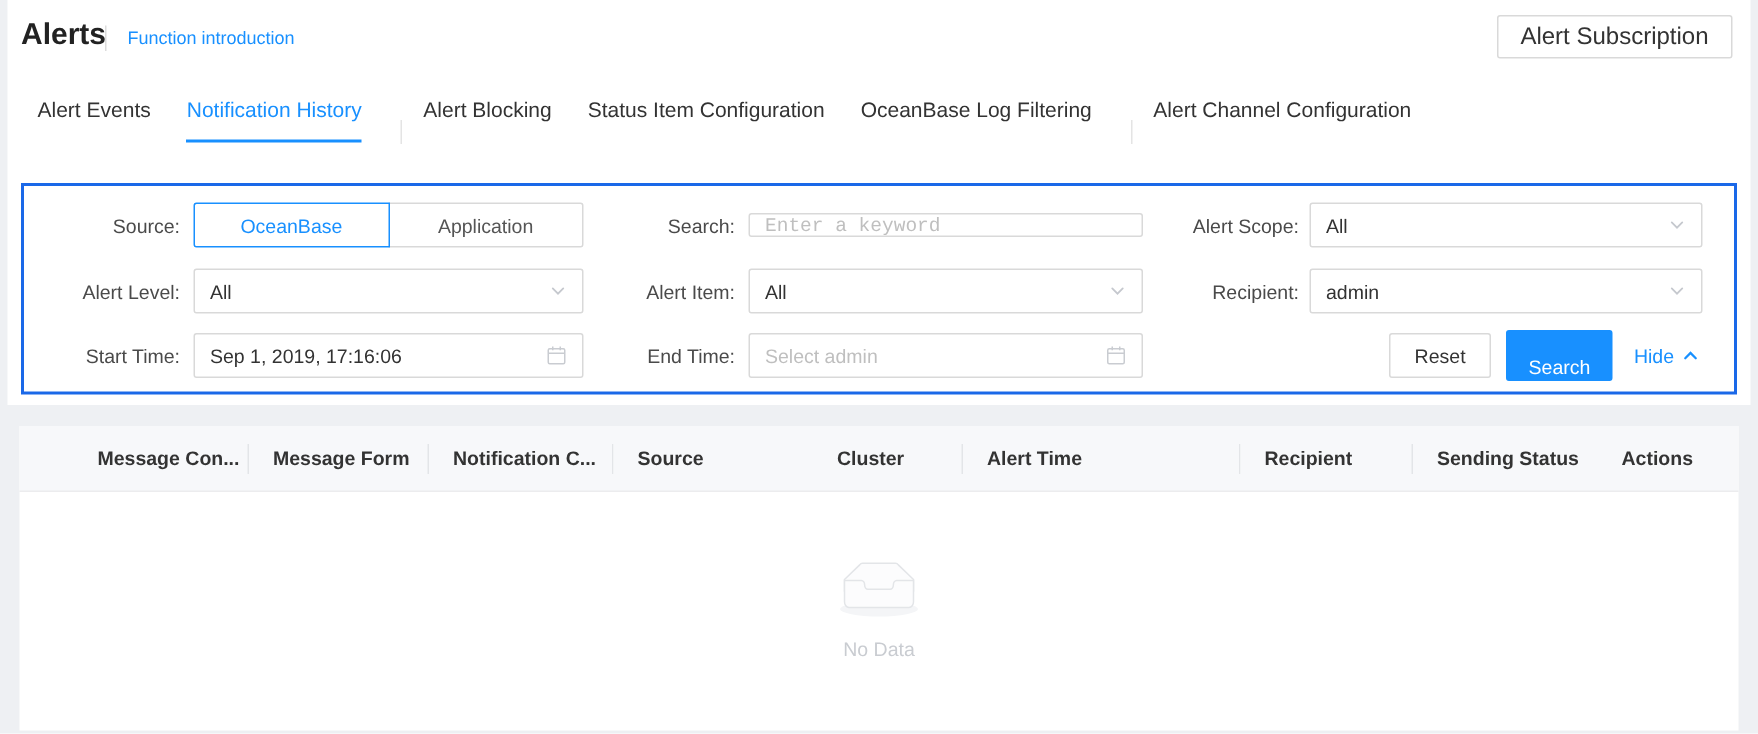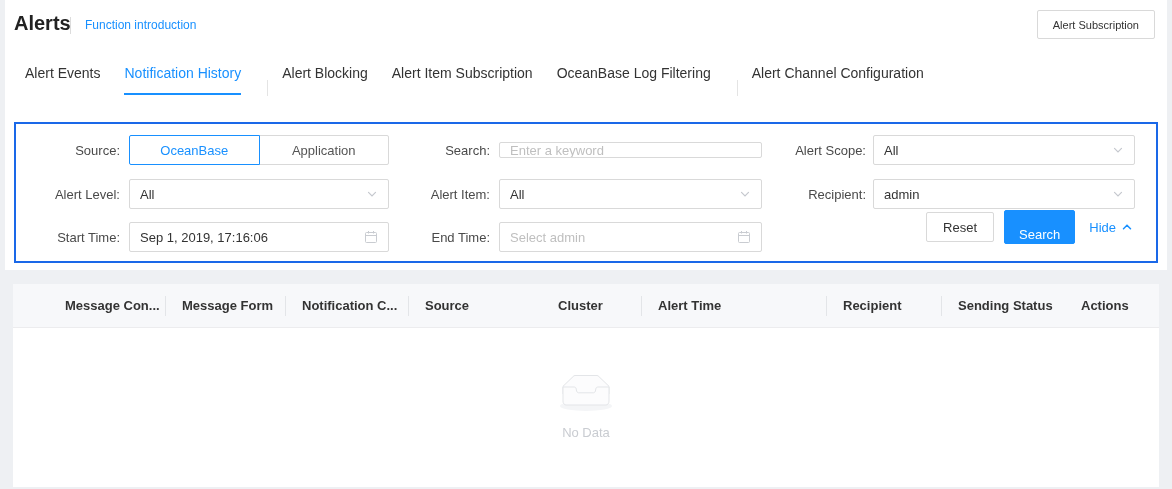--- a/index.html
+++ b/index.html
@@ -34,21 +34,21 @@
   .title-divider{
     position:absolute;left:65px;top:17px;width:1px;height:17px;background:#dcdcdc;
   }
   .intro-link{
     position:absolute;left:80px;top:18px;
     font-size:12px;color:var(--primary);text-decoration:none;cursor:pointer;
   }
   .subscribe-btn{
     position:absolute;right:12px;top:10px;height:29px;padding:0 15px;
     background:#fff;border:1px solid var(--border);border-radius:2px;
-    font-family:inherit;font-size:11px;color:var(--text);cursor:pointer;
+    font-family:inherit;font-size:16px;color:var(--text);cursor:pointer;
   }
   
   .tabs{
     display:flex;align-items:flex-end;height:46px;padding-left:20px;
   }
   .tab{
     position:relative;height:46px;display:flex;align-items:center;
     margin-right:24px;font-size:14px;color:var(--text);cursor:pointer;white-space:nowrap;
   }
   .tab.active{color:var(--primary);}
@@ -77,33 +77,33 @@
   .radio-opt{
     flex:1;display:flex;align-items:center;justify-content:center;
     border:1px solid var(--border);background:#fff;color:#555;cursor:pointer;
   }
   .radio-opt:first-child{border-radius:2px 0 0 2px;}
   .radio-opt:last-child{border-radius:0 2px 2px 0;margin-left:-1px;}
   .radio-opt.selected{border-color:var(--primary);color:var(--primary);z-index:2;}
   
   .text-input{
     flex:1;height:16px;border:1px solid var(--border);border-radius:2px;
-    padding:0 10px;font-family:Liberation Sans, sans-serif;font-size:13px;color:var(--text);outline:none;
+    padding:0 10px;font-family:Liberation Mono, monospace;font-size:13px;color:var(--text);outline:none;
   }
   .text-input::placeholder{color:var(--placeholder);}
   .select,.date-input{
     flex:1;height:30px;border:1px solid var(--border);border-radius:2px;
     display:flex;align-items:center;padding:0 10px;background:#fff;cursor:pointer;
   }
   .select .val,.date-input .val{flex:1;color:var(--text);}
   .date-input .val.placeholder{color:var(--placeholder);}
   .icon{flex:none;display:flex;align-items:center;}
   
   .filter-actions{
-    position:absolute;top:88px;right:23px;height:30px;
+    position:absolute;top:98px;right:23px;height:30px;
     display:flex;align-items:center;
   }
   .reset-btn{
     height:30px;padding:0 16px;background:#fff;border:1px solid var(--border);
     border-radius:2px;font-family:inherit;font-size:13px;color:var(--text);cursor:pointer;
   }
   .search-btn{
     height:30px;padding:16px 14px;margin-left:10px;background:var(--primary);
     border:1px solid var(--primary);border-radius:2px;
     font-family:inherit;font-size:13px;color:#fff;cursor:pointer;
@@ -148,21 +148,21 @@
     <span class="title-divider"></span>
     <a class="intro-link">Function introduction</a>
     <button class="subscribe-btn">Alert Subscription</button>
   </div>
 
   <div class="tabs">
     <div class="tab">Alert Events</div>
     <div class="tab active">Notification History</div>
     <span class="tab-divider"></span>
     <div class="tab">Alert Blocking</div>
-    <div class="tab">Alert Item Subscription</div>
+    <div class="tab">Status Item Configuration</div>
     <div class="tab">OceanBase Log Filtering</div>
     <span class="tab-divider"></span>
     <div class="tab">Alert Channel Configuration</div>
   </div>
 
 </div>
 
 <div class="filter-panel">
 
   <div class="field f-c1 row1">

